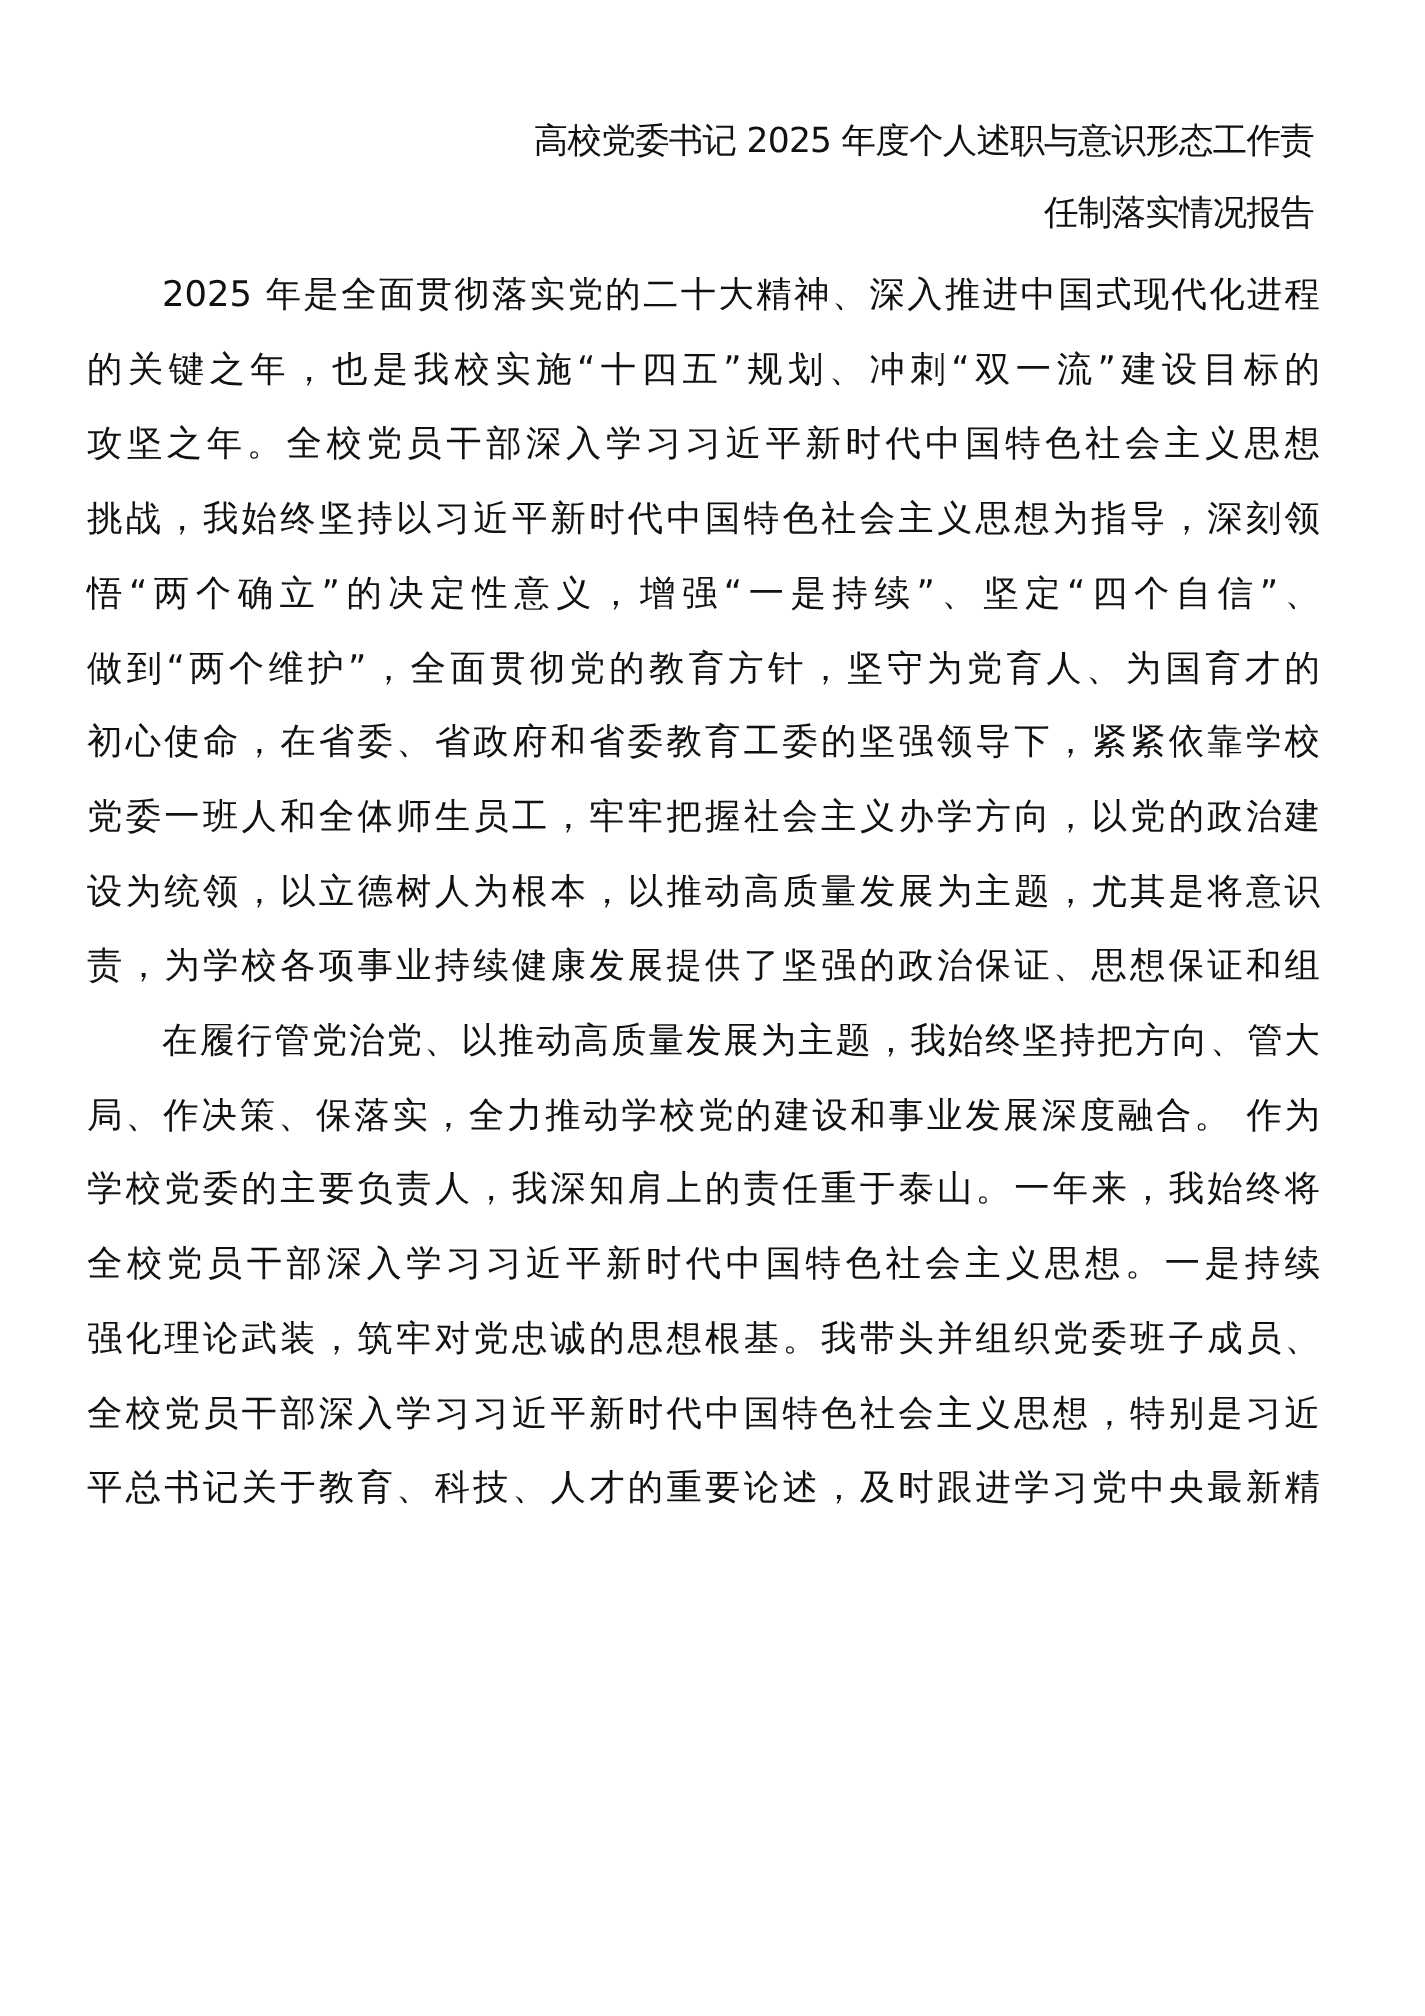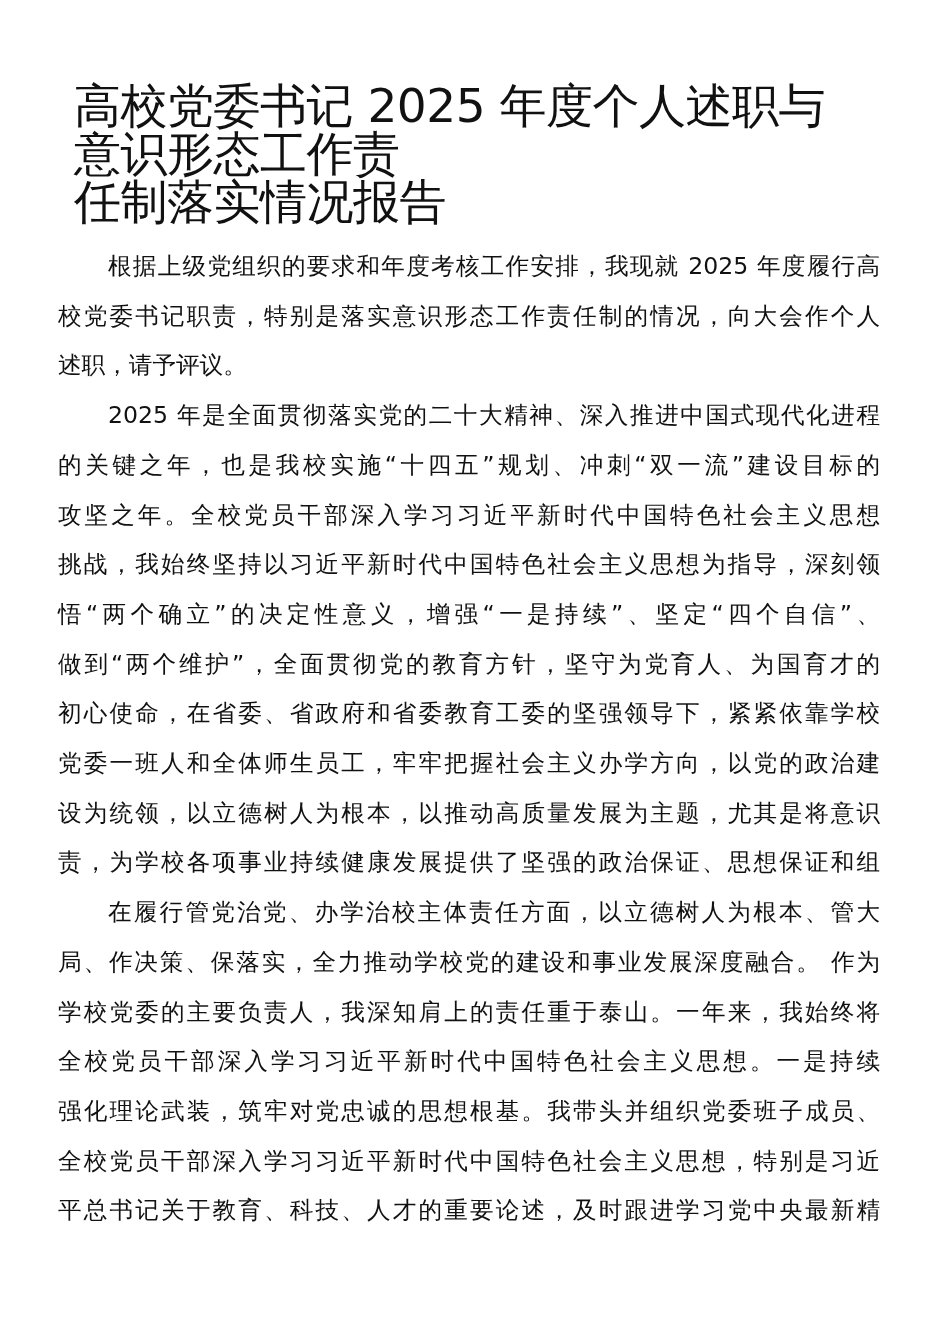--- a/index.html
+++ b/index.html
@@ -15,24 +15,24 @@
       font-family: "DejaVu Sans", "Liberation Sans", sans-serif;
       color: #111111;
     }
     .page {
       position: absolute;
       left: 58px;
       top: 66px;
       width: 822px;
     }
     .title {
-      text-align: left;
-      font-size: 47px;
+      text-align: right;
+      font-size: 23px;
       line-height: 48px;
-      margin: 16px;
+      margin: 4px;
       font-weight: normal;
       letter-spacing: -0.5px;
       color: #111111;
     }
     .title span { display: block; }
     .body-text {
       margin-top: 6px;
     }
     .line {
       display: block;
@@ -51,41 +51,36 @@
 </head>
 <body>
 
 <div class="page">
   <h1 class="title">
     <span>高校党委书记 2025 年度个人述职与意识形态工作责</span>
     <span>任制落实情况报告</span>
   </h1>
 
   <div class="body-text">
-    <div class="para-block">
-      <span class="line first">根据上级党组织的要求和年度考核工作安排，我现就 2025 年度履行高</span>
-      <span class="line">校党委书记职责，特别是落实意识形态工作责任制的情况，向大会作个人</span>
-      <span class="line last">述职，请予评议。</span>
-    </div>
 
     <div class="para-block">
       <span class="line first">2025 年是全面贯彻落实党的二十大精神、深入推进中国式现代化进程</span>
       <span class="line">的关键之年，也是我校实施“十四五”规划、冲刺“双一流”建设目标的</span>
       <span class="line">攻坚之年。全校党员干部深入学习习近平新时代中国特色社会主义思想</span>
       <span class="line">挑战，我始终坚持以习近平新时代中国特色社会主义思想为指导，深刻领</span>
       <span class="line">悟“两个确立”的决定性意义，增强“一是持续”、坚定“四个自信”、</span>
       <span class="line">做到“两个维护”，全面贯彻党的教育方针，坚守为党育人、为国育才的</span>
       <span class="line">初心使命，在省委、省政府和省委教育工委的坚强领导下，紧紧依靠学校</span>
       <span class="line">党委一班人和全体师生员工，牢牢把握社会主义办学方向，以党的政治建</span>
       <span class="line">设为统领，以立德树人为根本，以推动高质量发展为主题，尤其是将意识</span>
       <span class="line">责，为学校各项事业持续健康发展提供了坚强的政治保证、思想保证和组</span>
     </div>
 
     <div class="para-block">
-      <span class="line first">在履行管党治党、办学治校主体责任方面，以立德树人为根本、管大</span>
+      <span class="line first">在履行管党治党、以推动高质量发展为主题，我始终坚持把方向、管大</span>
       <span class="line">局、作决策、保落实，全力推动学校党的建设和事业发展深度融合。 作为</span>
       <span class="line">学校党委的主要负责人，我深知肩上的责任重于泰山。一年来，我始终将</span>
       <span class="line">全校党员干部深入学习习近平新时代中国特色社会主义思想。一是持续</span>
       <span class="line">强化理论武装，筑牢对党忠诚的思想根基。我带头并组织党委班子成员、</span>
       <span class="line">全校党员干部深入学习习近平新时代中国特色社会主义思想，特别是习近</span>
       <span class="line">平总书记关于教育、科技、人才的重要论述，及时跟进学习党中央最新精</span>
     </div>
   </div>
 </div>
 

